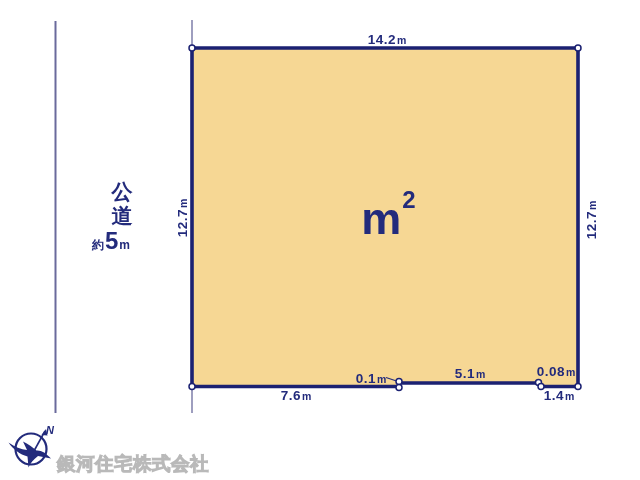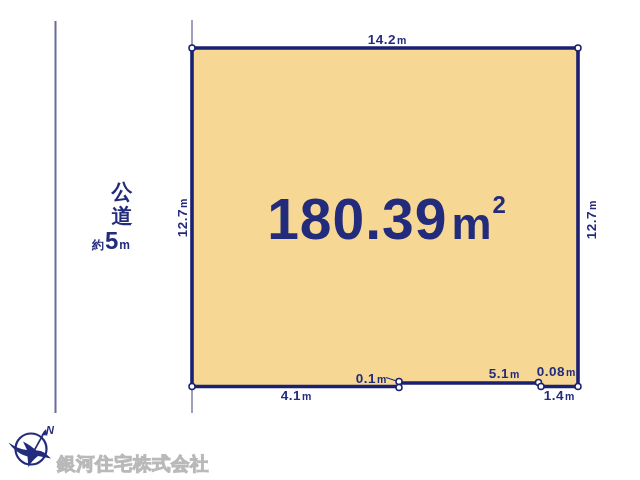--- a/index.html
+++ b/index.html
@@ -90,42 +90,41 @@
 </div>
 <div class="dim rot" style="left:182px;top:218px;">
   <span class="v">12.7</span>
     <span class="u">m</span>
 </div>
 <div class="dim rot" style="left:591px;top:220px;">
   <span class="v">12.7</span>
     <span class="u">m</span>
 </div>
 <div class="dim" style="left:296px;top:395px;">
-  <span class="v">4.1</span>
+  <span class="v">7.6</span>
     <span class="u">m</span>
 </div>
 <div class="dim" style="left:371px;top:378px;justify-content:center;">
   <span class="v">0.1</span>
     <span class="u">m</span>
 </div>
-<div class="dim" style="left:470px;top:373px;margin-left:34px;">
+<div class="dim" style="left:470px;top:373px;">
   <span class="v">5.1</span>
     <span class="u">m</span>
 </div>
 <div class="dim" style="left:556px;top:371px;">
   <span class="v">0.08</span>
     <span class="u">m</span>
 </div>
 <div class="dim" style="left:559px;top:395px;">
   <span class="v">1.4</span>
     <span class="u">m</span>
 </div>
 
 <div class="area-label">
-  <span class="av">180.39</span>
     <span class="au">m</span>
     <span class="asup">2</span>
 </div>
 
 <div class="road-name">
   <span>公</span>
   <span>道</span>
 </div>
 <div class="road-width">
   <span class="p">約</span>

